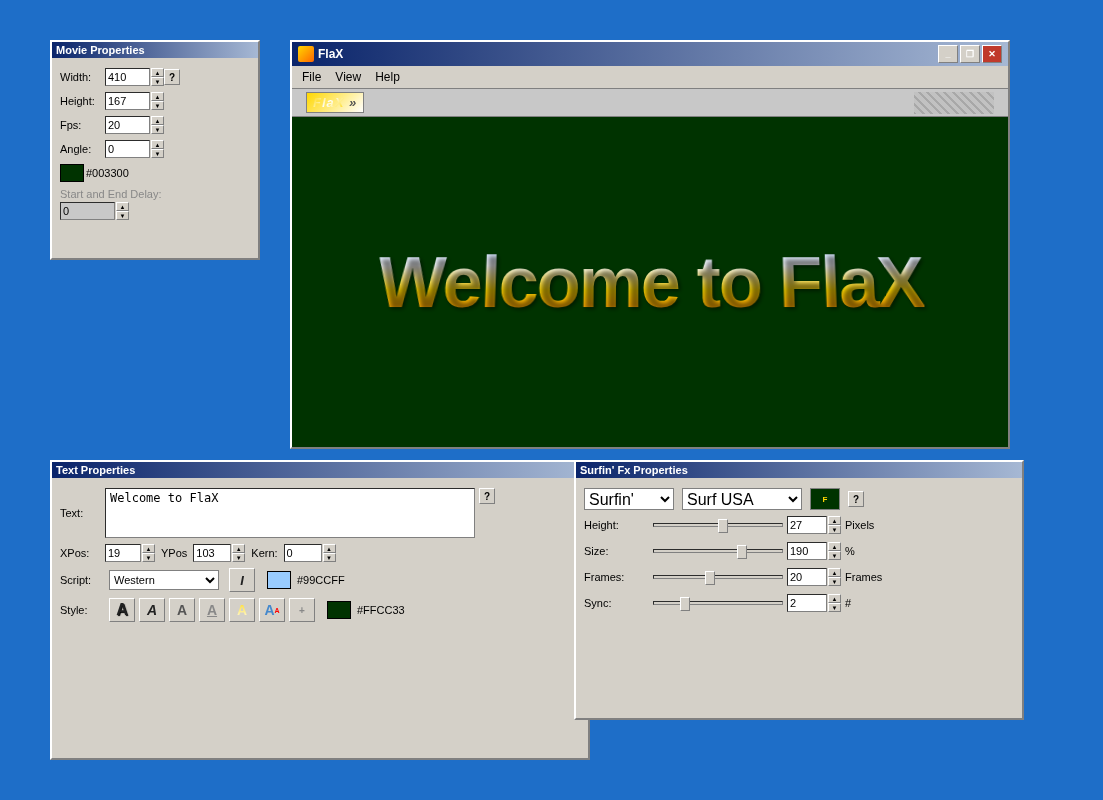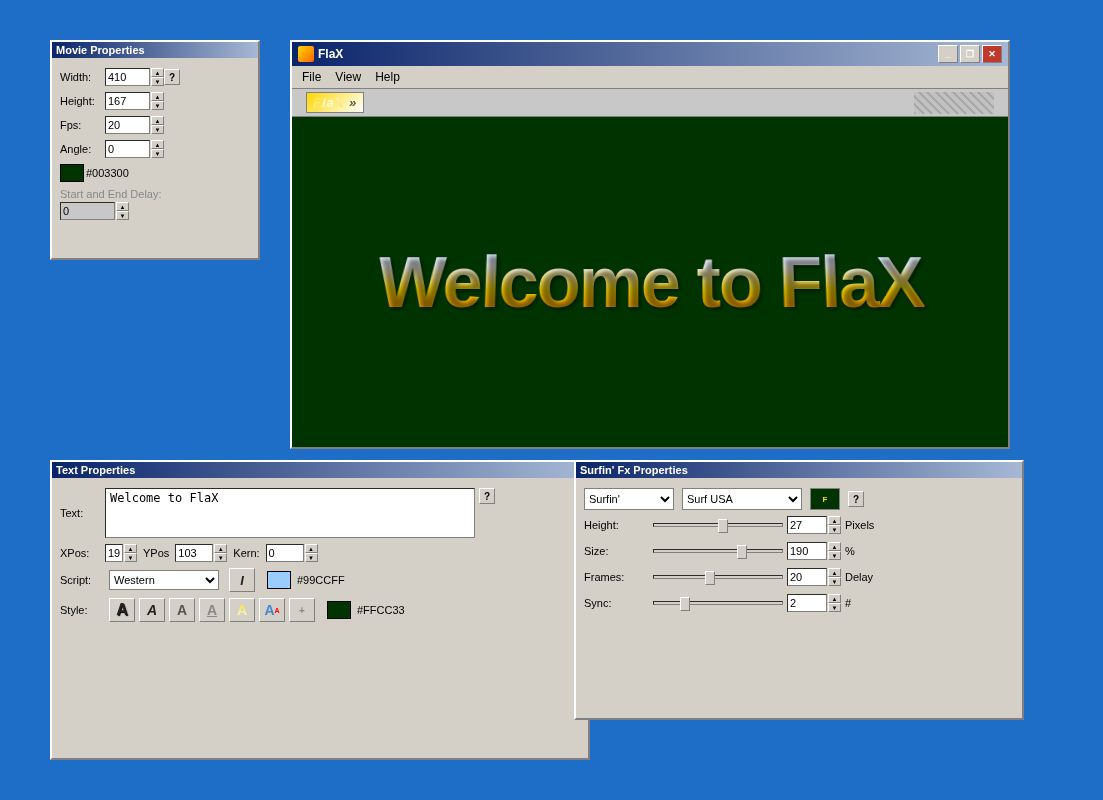--- a/index.html
+++ b/index.html
@@ -323,21 +323,21 @@
 
     .add-btn {
       font-size: 10px;
       color: #888;
     }
 
     .surfin-dropdown {
       height: 22px;
       border: 1px solid #808080;
       background: white;
-      font-size: 11px;
+      font-size: 16px;
       min-width: 90px;
     }
 
     .surfin-field-row {
       display: flex;
       align-items: center;
       margin-bottom: 8px;
     }
 
     .surfin-label {
@@ -478,21 +478,21 @@
 
     <div class="field-row">
       <span class="field-label">Text:</span>
       <textarea class="text-input-field" style="">Welcome to FlaX</textarea>
       <div class="help-btn" style="margin-left:4px; align-self:flex-start;">?</div>
     </div>
 
     <div class="field-row">
       <span class="field-label">XPos:</span>
       <div class="spin-input">
-        <input type="text" style="width: 18px;" value="19">
+        <input type="text" style="width: 36px;" value="19">
         <div class="spin-arrows">
           <div class="spin-arrow">▲</div>
           <div class="spin-arrow">▼</div>
         </div>
       </div>
       <span style="margin: 0 6px; font-size:11px;">YPos</span>
       <div class="spin-input">
         <input type="text" style="width: 38px;" value="103">
         <div class="spin-arrows">
           <div class="spin-arrow">▲</div>
@@ -589,21 +589,21 @@
       <div class="slider-track">
         <div class="slider-thumb" style="left:40%;"></div>
       </div>
       <div class="spin-input">
         <input type="text" style="width: 40px;" value="20">
         <div class="spin-arrows">
           <div class="spin-arrow">▲</div>
           <div class="spin-arrow">▼</div>
         </div>
       </div>
-      <span style="margin-left:4px; font-size:11px;">Delay</span>
+      <span style="margin-left:4px; font-size:11px;">Frames</span>
     </div>
 
     <div class="surfin-field-row">
       <span class="surfin-label">Sync:</span>
       <div class="slider-track">
         <div class="slider-thumb" style="left:20%;"></div>
       </div>
       <div class="spin-input">
         <input type="text" style="width: 40px;" value="2">
         <div class="spin-arrows">

